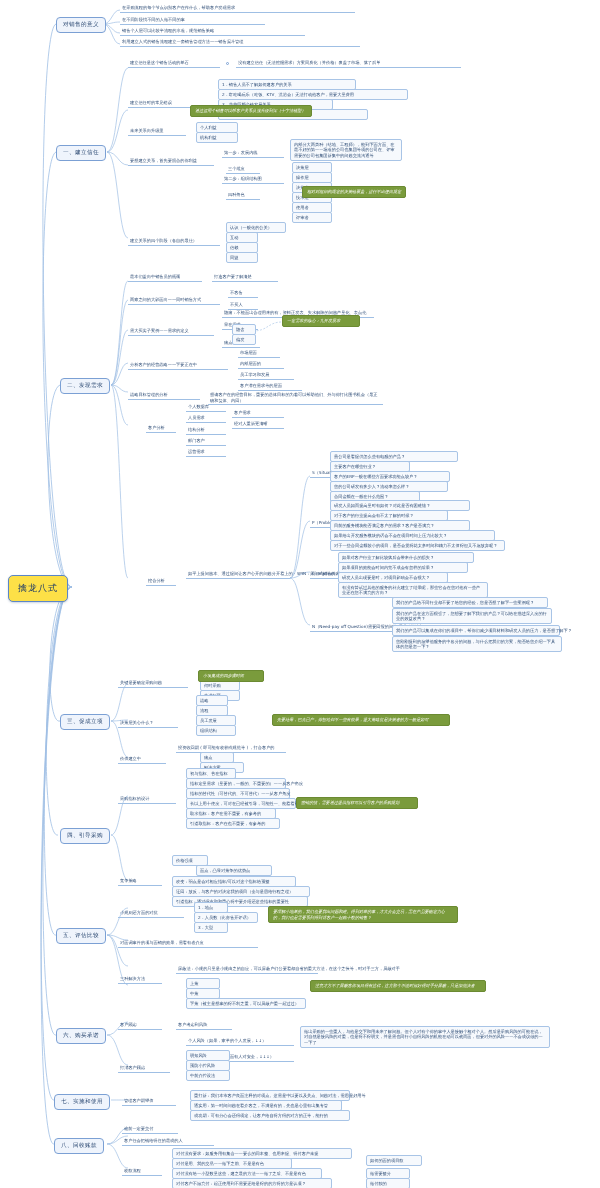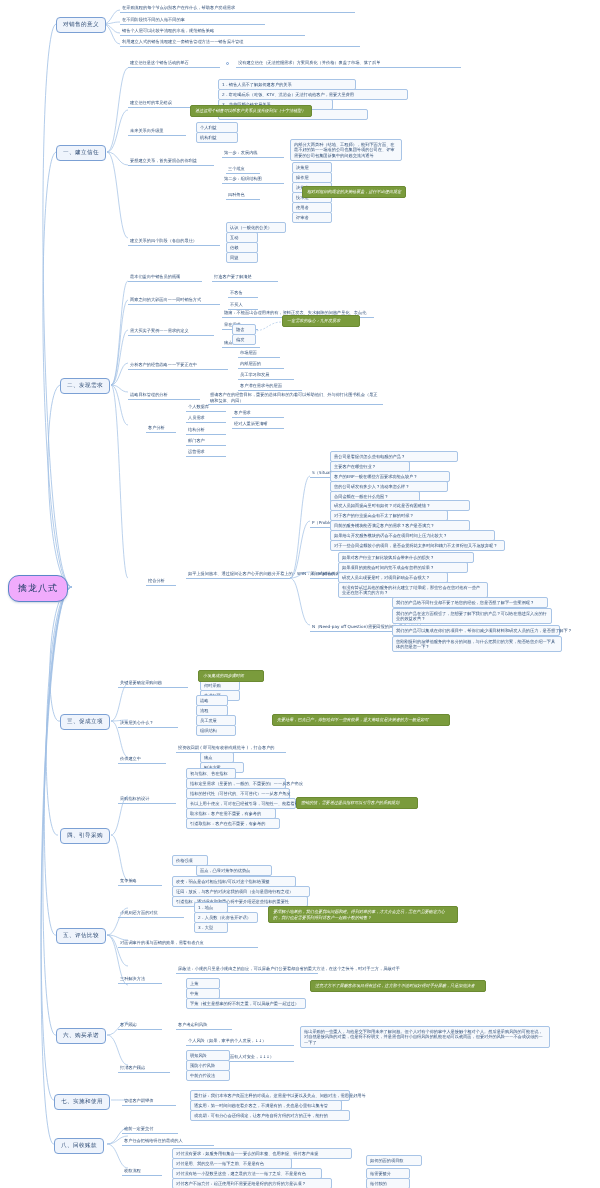--- a/index.html
+++ b/index.html
@@ -3,21 +3,21 @@
 <meta charset="utf-8">
 <style>
   html,body{margin:0;padding:0;background:#ffffff;}
   body{font-family:"DejaVu Sans","Liberation Sans",sans-serif;}
   #canvas{position:relative;width:600px;height:1188px;overflow:hidden;background:#fff;}
   svg.links{position:absolute;left:0;top:0;width:600px;height:1188px;pointer-events:none;}
   .node{position:absolute;box-sizing:border-box;white-space:nowrap;}
 
   
   .root{
-    border:1.4px solid #5b86c8;border-radius:11px;background:#f0abfc;
+    border:1.4px solid #5b86c8;border-radius:5px;background:#fde047;
     color:#1f3b66;font-size:9px;padding:6px 9px;letter-spacing:1px;
     box-shadow:0 1px 2px rgba(60,90,140,.25);
   }
   
   .lv1{
     border:1px solid #7ba0d4;border-radius:4px;background:#eff4fc;
     color:#27456f;font-size:5.6px;padding:3px 6px;letter-spacing:.4px;
   }
   
   .lv{

